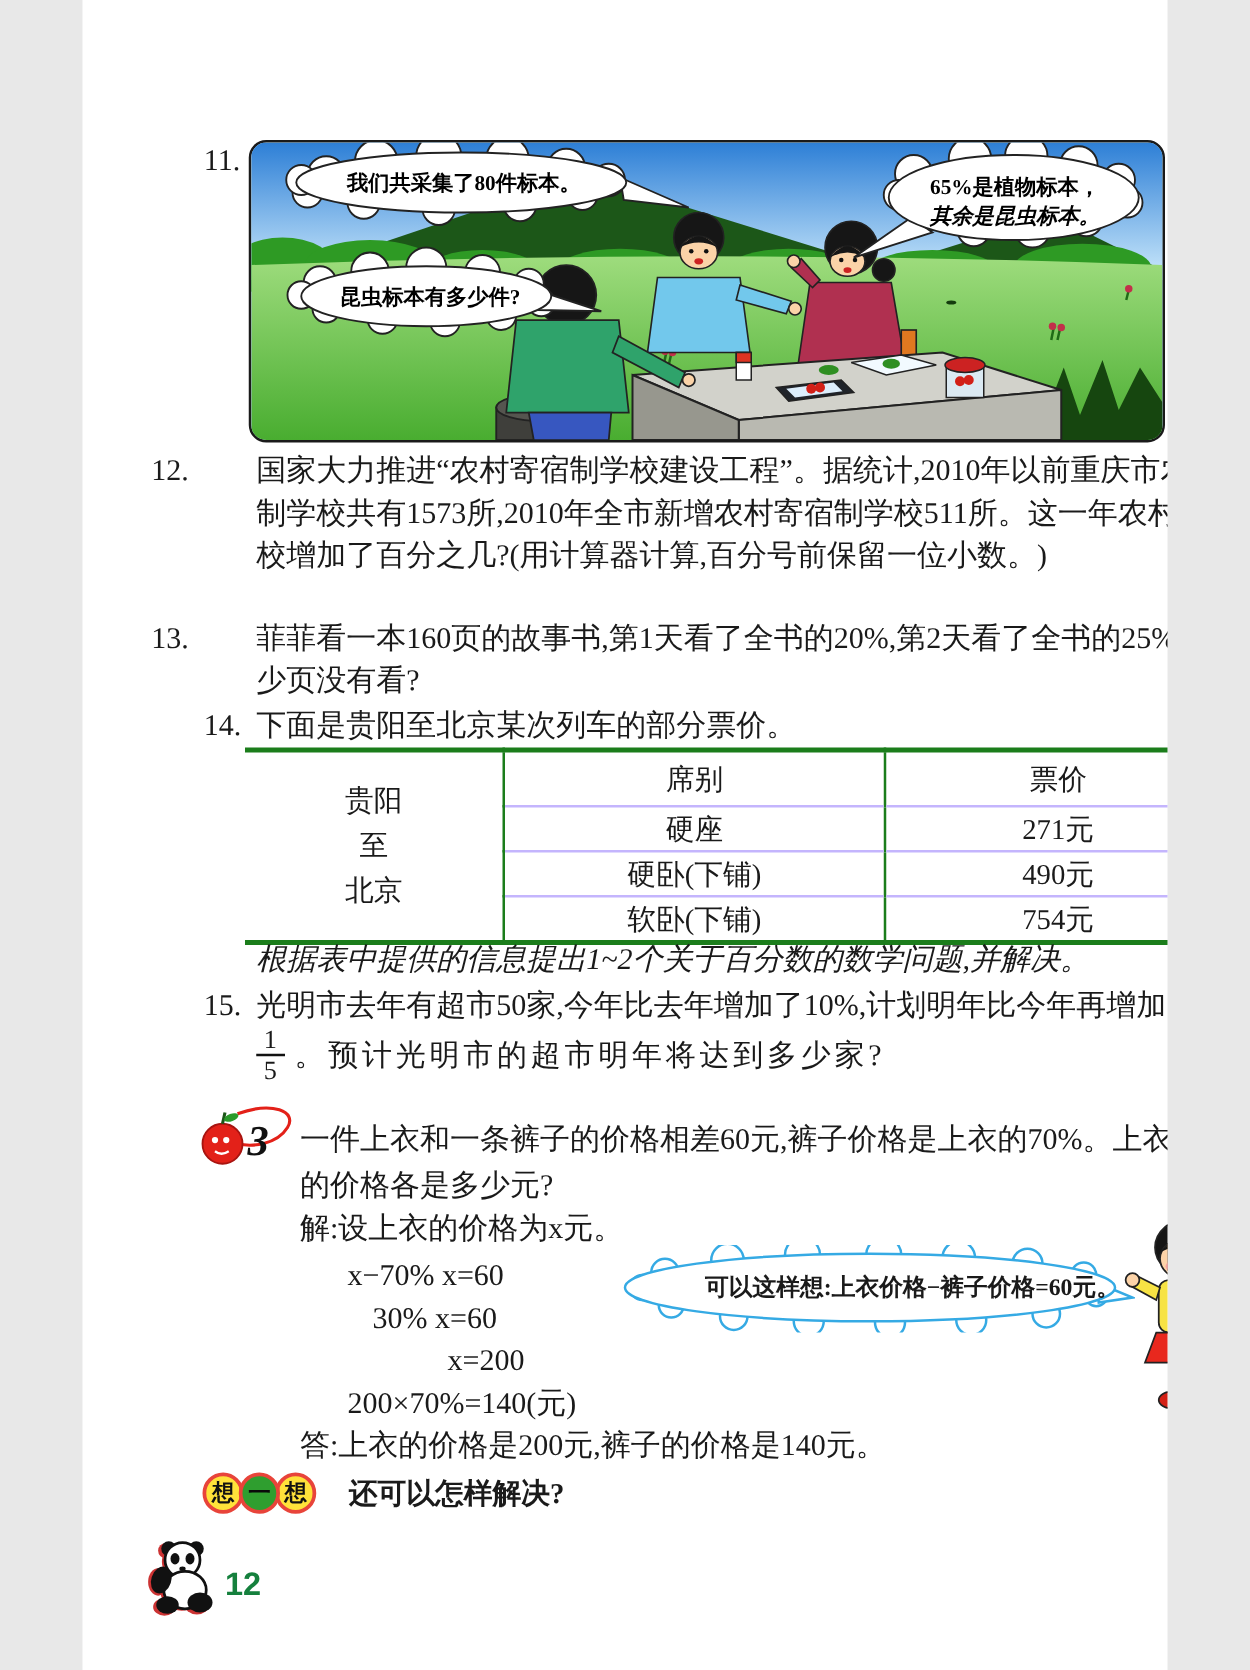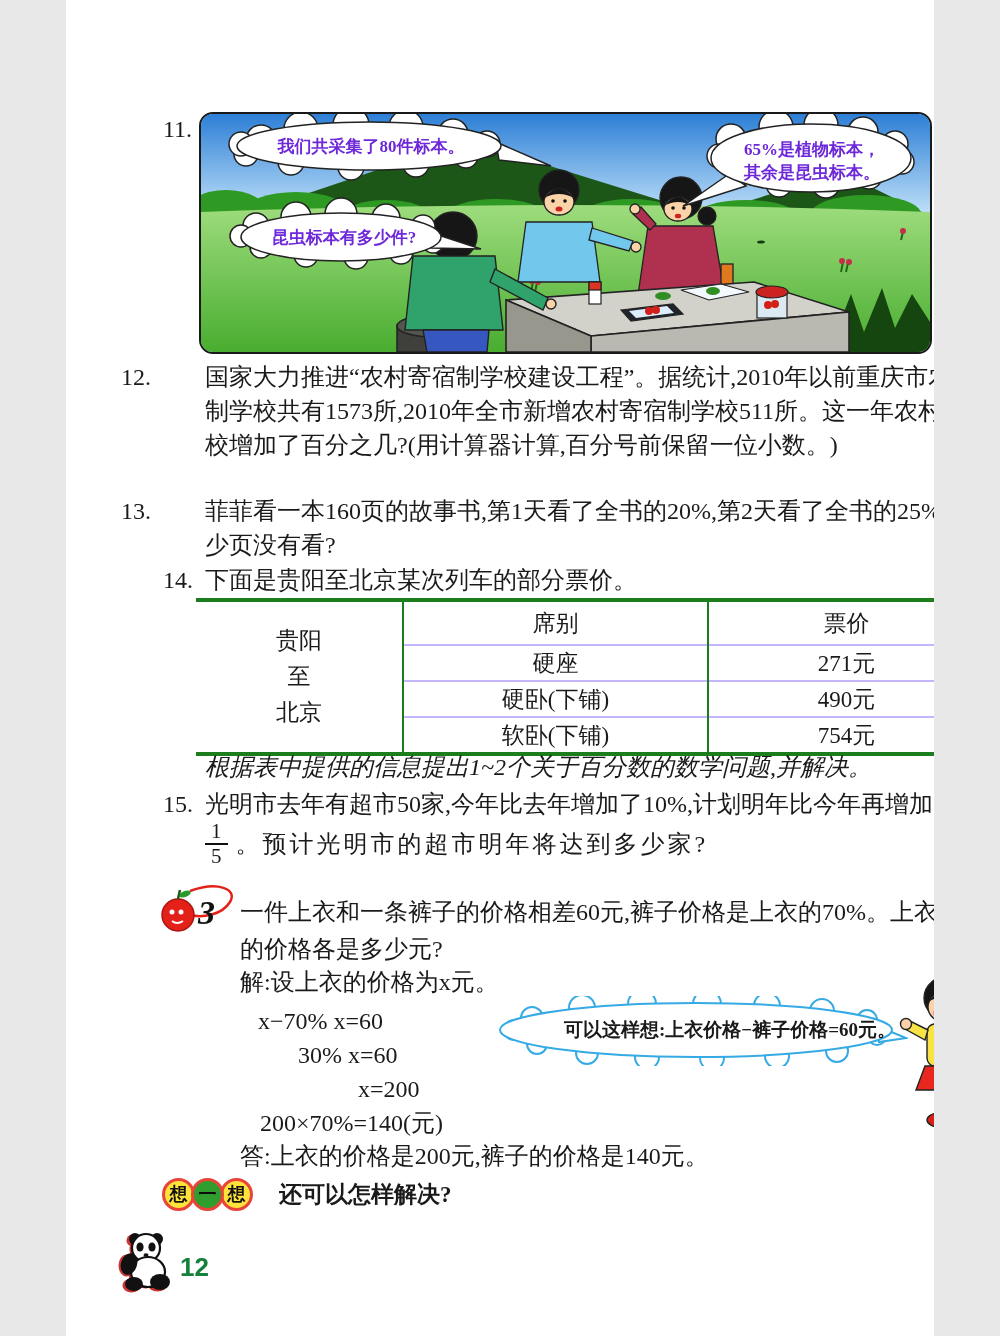--- a/index.html
+++ b/index.html
@@ -6,36 +6,36 @@
   #page{position:relative;width:868px;height:1336px;background:#ffffff;margin:0 auto;
         font-family:"Liberation Serif",serif;color:#1a1a1a;overflow:hidden;}
   .abs{position:absolute;}
   .num{display:inline-block;width:42px;}
   .para{font-size:24px;line-height:34px;width:842px;padding-left:42px;text-indent:-42px;}
   .oneline{font-size:24px;white-space:nowrap;}
   
   #scene{left:133px;top:112px;width:729px;height:238px;border:2px solid #1a1a1a;
          border-radius:14px;overflow:hidden;background:#bfe4f8;}
   #scene svg{position:absolute;left:0;top:0;}
-  .bubble-text{position:absolute;font-size:17px;font-weight:bold;text-align:center;line-height:23px;color:#6d28d9;}
+  .bubble-text{position:absolute;font-size:17px;font-weight:bold;text-align:center;line-height:23px;color:#000000;}
   
   #table14 table{border-collapse:collapse;width:788px;
      border-top:4px solid #1b7d1b;border-bottom:4px solid #1b7d1b;}
   #table14 td{font-size:23px;text-align:center;padding:0;}
   #table14 td.route{width:206px;border-right:2.5px solid #1b7d1b;line-height:36px;}
   #table14 td.seat{width:303px;border-right:2.5px solid #1b7d1b;}
   #table14 tr.hdr td{height:42px;}
   #table14 tr.data td{height:34px;border-top:2px solid #c4b5fd;}
   
   .frac{display:inline-block;text-align:center;vertical-align:middle;margin-right:8px;}
   .frac .top{font-size:21px;line-height:23px;border-bottom:2px solid #111;padding:0 6px;}
   .frac .bot{font-size:21px;line-height:23px;}
   
   .eq{font-size:24px;line-height:34px;white-space:nowrap;}
-  .eq0{margin-left:18px;}.eq1{margin-left:58px;}.eq2{margin-left:118px;}.eq3{margin-left:20px;}
+  .eq0{margin-left:38px;}.eq1{margin-left:58px;}.eq2{margin-left:118px;}.eq3{margin-left:38px;}
   
   #hint-text{position:absolute;left:12px;top:21px;width:392px;text-align:right;
              font-size:19px;font-weight:bold;}
   
   #think{display:flex;align-items:center;}
   .tb{width:27px;height:27px;border-radius:50%;background:#ffe23a;border:3px solid #e8443a;
       font-size:18px;font-weight:bold;text-align:center;line-height:27px;color:#111;}
   .tb.leaf{background:#2f9e2f;border-color:#e8443a;color:#0a0a0a;margin:0 -4px;z-index:1;}
   #think-label{margin-left:26px;font-size:23px;font-weight:bold;}
   #pagenum{font-family:"Liberation Sans",sans-serif;font-size:26px;font-weight:bold;color:#15803d;}
@@ -219,21 +219,21 @@
           <circle cx="60" cy="133" r="11"></circle>
             <circle cx="40" cy="122" r="11"></circle>
           <path d="M228,118 L280,135 L230,134 Z"></path>
           <ellipse cx="140" cy="123" rx="100" ry="24"></ellipse>
         </g>
         <ellipse cx="140" cy="123" rx="96" ry="21" fill="#fff"></ellipse>
       </g>
     </svg>
     <div class="bubble-text" style="left:42px;top:21px;width:256px;">我们共采集了80件标本。</div>
     <div class="bubble-text" style="left:512px;top:24px;width:198px;">65%是植物标本，</div>
-    <div class="bubble-text" style="left:512px;top:47px;width:198px;">其余是昆虫标本。</div>
+    <div class="bubble-text" style="left:512px;top:47px;width:198px;font-style:italic;">其余是昆虫标本。</div>
     <div class="bubble-text" style="left:40px;top:112px;width:206px;">昆虫标本有多少件?</div>
   </div>
 
   <div class="abs para" style="left:97px;top:360px;">
     <span class="num">12.</span><span>国家大力推进“农村寄宿制学校建设工程”。据统计,2010年以前重庆市农村寄宿制学校共有1573所,2010年全市新增农村寄宿制学校511所。这一年农村寄宿制学校增加了百分之几?(用计算器计算,百分号前保留一位小数。)</span>
   </div>
 
   <div class="abs para" style="left:97px;top:494px;">
     <span class="num">13.</span><span>菲菲看一本160页的故事书,第1天看了全书的20%,第2天看了全书的25%。还有多少页没有看?</span>
   </div>

